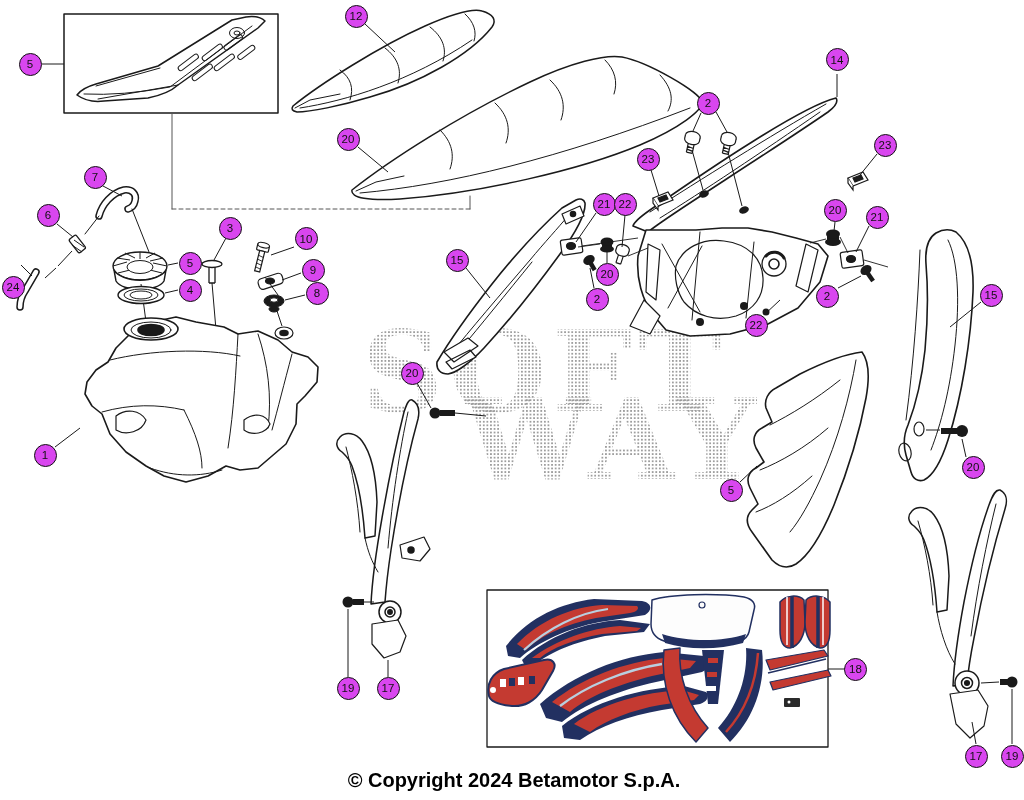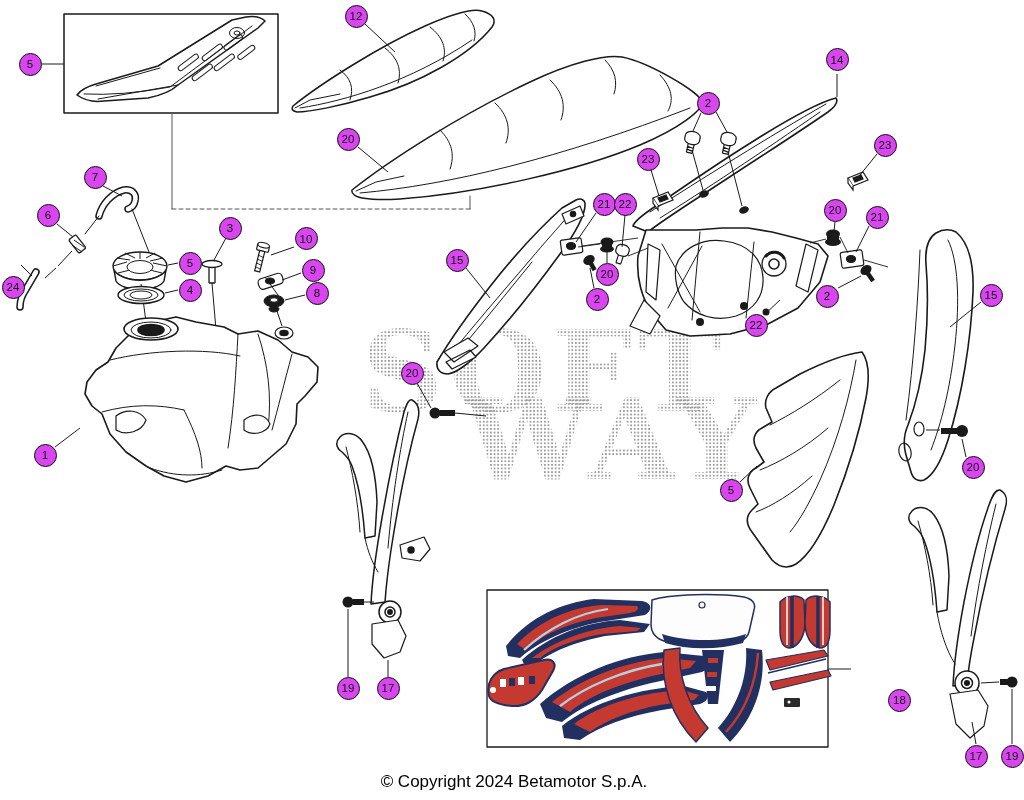--- a/index.html
+++ b/index.html
@@ -23,21 +23,21 @@
   #wm1{left:362px;top:316px;}
   #wm2{left:464px;top:384px;}
   .callout{
     position:absolute;width:23px;height:23px;box-sizing:border-box;
     border:1.6px solid #111;border-radius:50%;background:#d946ef;
     display:flex;align-items:center;justify-content:center;
     font-size:11.5px;color:#111;z-index:30;font-family:"Liberation Sans",sans-serif;
   }
   .copyright{
     position:absolute;left:4px;right:0;bottom:8px;text-align:center;
-    font-weight:400;font-size:17px;color:#000;z-index:40;
+    font-weight:700;font-size:20px;color:#000;z-index:40;
   }
 </style>
 </head>
 <body>
 
 <div id="wm1" class="wm">SOFT</div>
 <div id="wm2" class="wm">WAY</div>
 
 <svg id="art" width="1024" height="800" viewBox="0 0 1024 800">
 
@@ -399,18 +399,18 @@
     <div class="callout" style="left: 873.5px; top: 133.5px;">23</div>
     <div class="callout" style="left: 823.5px; top: 198.5px;">20</div>
     <div class="callout" style="left: 865.5px; top: 205.5px;">21</div>
     <div class="callout" style="left: 815.5px; top: 284.5px;">2</div>
     <div class="callout" style="left: 744.5px; top: 313.5px;">22</div>
     <div class="callout" style="left: 979.5px; top: 283.5px;">15</div>
     <div class="callout" style="left: 719.5px; top: 478.5px;">5</div>
     <div class="callout" style="left: 961.5px; top: 455.5px;">20</div>
     <div class="callout" style="left: 336.5px; top: 676.5px;">19</div>
     <div class="callout" style="left: 376.5px; top: 676.5px;">17</div>
-    <div class="callout" style="left: 888px; top: 657.5px; margin-top: 31px;">18</div>
+    <div class="callout" style="left: 844px; top: 657.5px;">18</div>
     <div class="callout" style="left: 964.5px; top: 744.5px;">17</div>
     <div class="callout" style="left: 1000.5px; top: 744.5px;">19</div>
   </div>
 
 <div class="copyright">© Copyright 2024 Betamotor S.p.A.</div>
 
 </body></html>

